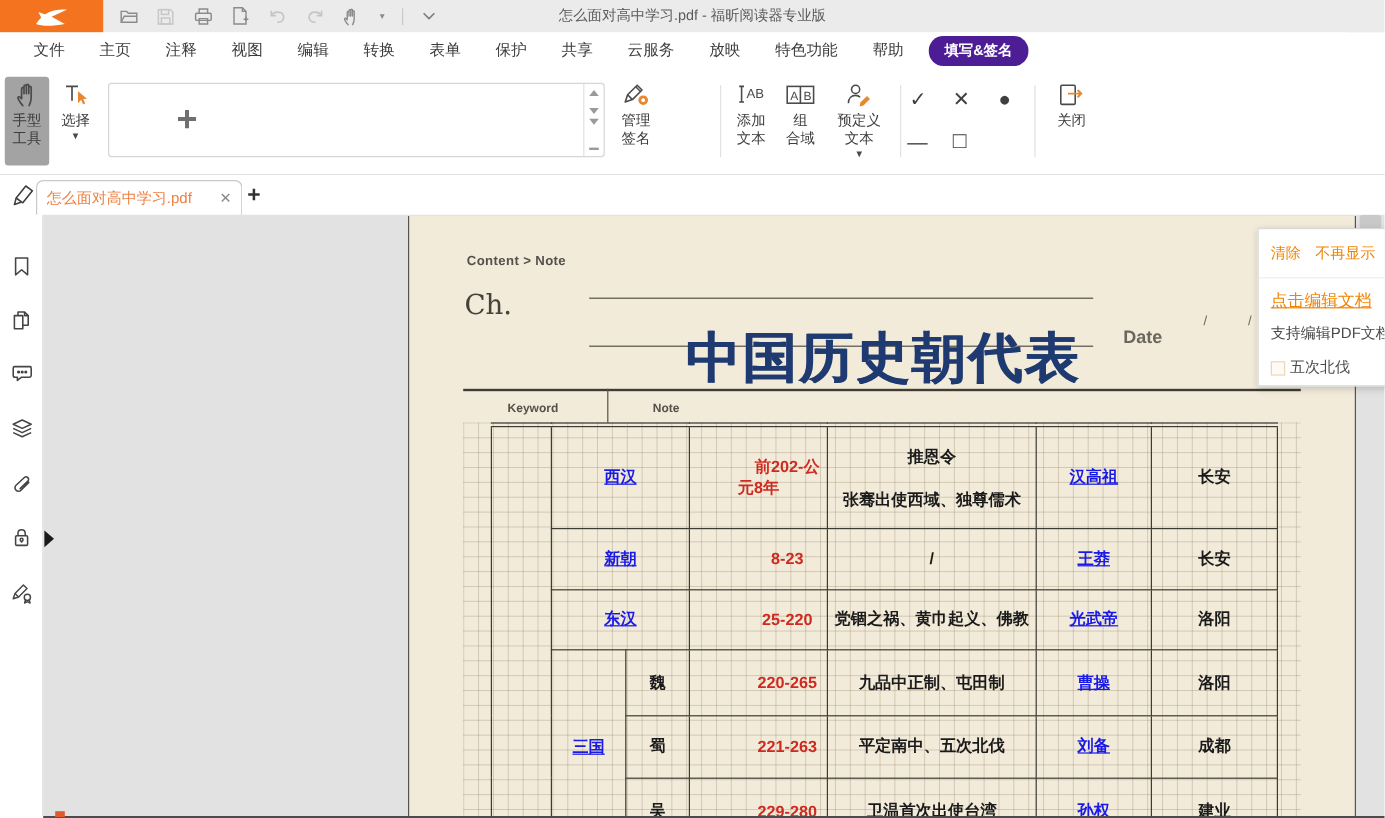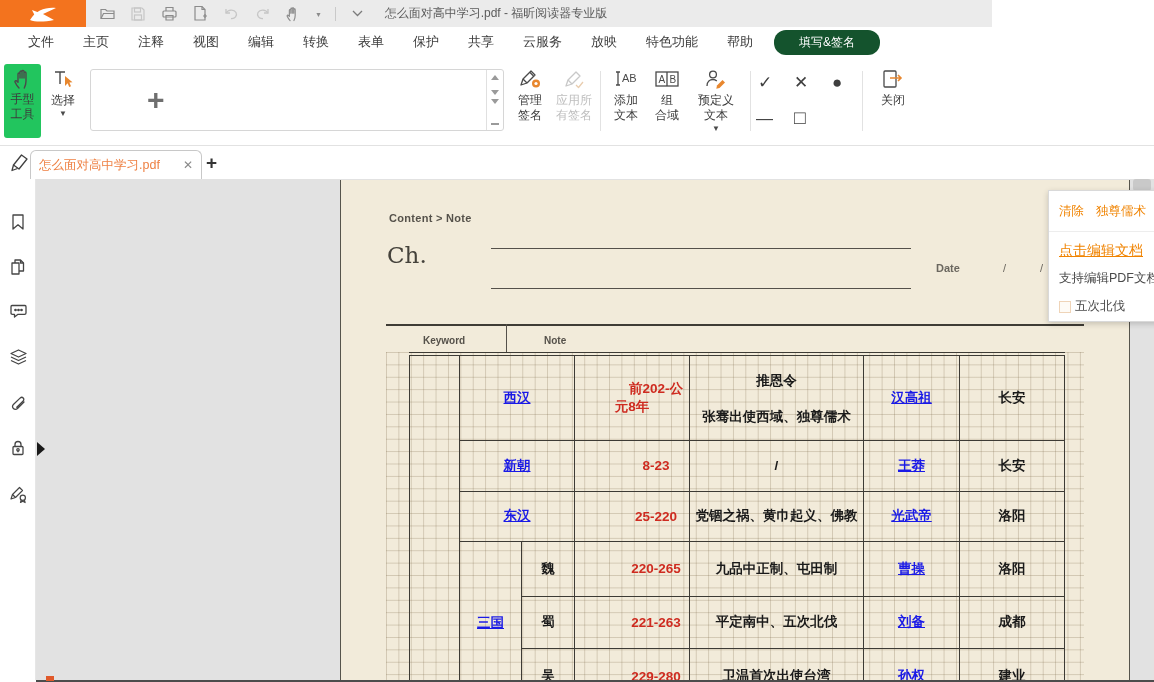--- a/index.html
+++ b/index.html
@@ -1,43 +1,43 @@
 <!DOCTYPE html>
 <html><head>
 <meta charset="utf-8">
 <style>
   * { margin:0; padding:0; box-sizing:border-box; }
   html,body { background:#fff; }
   .app { position:relative; width:1154px; height:682px; overflow:hidden;
          font-family:"Liberation Sans",sans-serif; background:#fff; user-select:none; }
 
   
-  .titlebar { position:absolute; left:0; top:0; width:992px; height:27px; background:#EBEBEB; }
+  .titlebar { position:absolute; left:0; top:0; width:1154px; height:27px; background:#EBEBEB; }
   .logo { position:absolute; left:0; top:0; width:86px; height:27px; background:#F3731E;
           display:flex; align-items:center; justify-content:center; }
   .qat { position:absolute; left:98px; top:0; height:27px; display:flex; align-items:center; gap:13px; }
   .qat .qbtn { width:18px; height:18px; display:flex; align-items:center; justify-content:center; }
   .qat .vsep { width:1px; height:14px; background:#C9C9C9; }
   .win-title { position:absolute; left:0; right:0; top:0; height:27px; line-height:27px;
                text-align:center; font-size:12px; color:#5B5B5B; pointer-events:none; }
 
   
   .menubar { position:absolute; left:0; top:27px; width:1122px; height:30px; background:#FFF;
              display:flex; align-items:center; padding-left:28px; }
   .menu-item { font-size:13px; color:#3C3C3C; margin-right:29px; white-space:nowrap; cursor:default; }
-  .fill-sign-pill { margin-left:-8px; background:#14532d; color:#FFF; font-size:12px;
-                    padding:4px 25px; border-radius:12px; white-space:nowrap; }
+  .fill-sign-pill { margin-left:-8px; background:#4c1d95; color:#FFF; font-size:12px;
+                    padding:4px 13px; border-radius:12px; white-space:nowrap;font-weight:bold; }
 
   
   .ribbon { position:absolute; left:0; top:57px; width:1154px; height:89px; background:#FFF;
             border-bottom:1px solid #E2E2E2; }
   .rbtn { position:absolute; top:7px; height:74px; display:flex; flex-direction:column;
           align-items:center; justify-content:flex-start; border-radius:3px; padding-top:4px; }
   .rbtn .ml { white-space:pre-line; text-align:center; font-size:12px; color:#3C3C3C; line-height:1.25; margin-top:3px; }
-  .rbtn.selected { background:#22c55e;font-family:Liberation Mono, monospace; }
+  .rbtn.selected { background:#a3a3a3; }
   .rbtn.disabled .ml { color:#BEBEBE; }
   .caret { font-size:8px; color:#4A4A4A; line-height:1; margin-top:2px; }
   .sign-box { position:absolute; left:90px; top:12px; width:414px; height:62px; background:#FFF;
               border:1px solid #D6D6D6; border-radius:3px; }
   .sign-plus { position:absolute; left:56px; top:13px; font-size:30px; color:#6F6F6F; font-weight:bold; }
   .sign-rail { position:absolute; right:0; top:0; width:17px; height:60px; border-left:1px solid #E0E0E0;
                display:flex; flex-direction:column; align-items:center; justify-content:space-between; padding:5px 0; }
   .tri { width:0; height:0; border-left:4px solid transparent; border-right:4px solid transparent; }
   .tri.up { border-bottom:5px solid #9A9A9A; }
   .tri.dn { border-top:5px solid #9A9A9A; }
@@ -69,21 +69,21 @@
   
   .page { position:absolute; left:304px; top:1px; width:790px; height:500px; background:#F2EBDA;
           border-left:1px solid #56544C; border-right:1px solid #56544C; overflow:hidden;
           font-family:"Liberation Sans",sans-serif; }
   .breadcrumb { position:absolute; left:48px; top:32px; font-size:11px; color:#55514A; font-weight:bold; letter-spacing:.3px; }
   .ch-label { position:absolute; left:46px; top:62px; font-size:23px; color:#45423B; font-family:"DejaVu Serif",serif; }
   .tline { position:absolute; left:150px; width:420px; height:0; border-top:1.6px solid #55514A; }
   .doc-title { position:absolute; left:175px; top:88px; width:440px; text-align:center;
                font-size:45px; font-weight:bold; font-family:"DejaVu Serif",serif; color:#1E3A70;
                text-shadow:1px 0 0 #1E3A70; letter-spacing:2px; }
-  .date-row { position:absolute; left:595px; top:82px; font-size:11px; color:#6B675F; font-weight:bold; }
+  .date-row { position:absolute; left:595px; top:93px; font-size:15px; color:#6B675F; font-weight:bold; }
   .date-slash { position:absolute; top:82px; font-size:11px; color:#6B675F; }
   .hrule { position:absolute; left:45px; top:144px; width:698px; height:0; border-top:2px solid #3F3C35; }
   .kw-label { position:absolute; top:155px; font-size:10px; color:#55514A; font-weight:bold;margin-left:35px; }
   .kw-vline { position:absolute; left:165px; top:144px; width:0; height:28px; border-left:1.4px solid #55514A; }
   .gridpaper { position:absolute; left:45px; top:172px; width:698px; height:328px;
     background-image:
       linear-gradient(to right, rgba(128,108,78,.28) 1px, transparent 1px),
       linear-gradient(to bottom, rgba(128,108,78,.28) 1px, transparent 1px);
     background-size:12.4px 12.4px; }
 
@@ -232,29 +232,20 @@
           <path d="M3 17 L5 11 L13 3 L17 7 L9 15 Z"></path>
             <path d="M5 11 L9 15"></path>
             <path d="M12 4.5 L15.5 8"></path>
         </g>
         <circle cx="18" cy="15.5" r="4" fill="#E8872E"></circle>
           <circle cx="18" cy="15.5" r="1.6" fill="#FFF"></circle>
       </svg>
       <span class="ml">管理
 签名</span>
     </div>
-    <div class="rbtn disabled" style="left:551px;width:46px;">
-      <svg width="24" height="22" viewBox="0 0 24 22" fill="none" stroke="#C8C8C8" stroke-width="1.3" stroke-linejoin="round">
-        <path d="M4 18 L6 12 L14 4 L18 8 L10 16 Z"></path>
-          <path d="M6 12 L10 16"></path>
-        <path d="M14 17 L16.5 19.5 L21 14" stroke="#E9CDAF"></path>
-      </svg>
-      <span class="ml">应用所
-有签名</span>
-    </div>
 
     <div class="rsep" style="left:600px;"></div>
 
     <div class="rbtn" style="left:606px;width:40px;">
       <svg width="26" height="22" viewBox="0 0 26 22">
         <g fill="none" stroke="#4A4A4A" stroke-width="1.3">
             <path d="M3 4 H7 M5 4 V17 M3 17 H7"></path>
           </g>
         <text x="9" y="14" font-size="11" fill="#4A4A4A" font-family="Liberation Sans,sans-serif">AB</text>
       </svg>
@@ -370,20 +361,21 @@
       </span>
     </div>
 
     <div class="docarea">
 
       <div class="page">
         <div class="breadcrumb">Content &gt; Note</div>
         <div class="ch-label">Ch.</div>
         <div class="tline" style="top:68px;"></div>
         <div class="tline" style="top:108px;"></div>
+        <div class="doc-title">中国历史朝代表</div>
         <div class="date-row">Date</div>
         <span class="date-slash" style="left:662px;">/</span>
         <span class="date-slash" style="left:699px;">/</span>
         <div class="hrule"></div>
         <span class="kw-label" style="left:47px;">Keyword</span>
         <span class="kw-label" style="left:168px;">Note</span>
         <div class="kw-vline"></div>
         <div class="gridpaper"></div>
 
         <table class="dyn-table">
@@ -448,21 +440,21 @@
           </table>
       </div>
 
       <div class="scroll-thumb"></div>
 
       <div class="panel-toggle"></div>
 
       <div class="popup">
         <div class="popup-top">
           <span>清除</span>
-          <span>独尊儒术</span>
+          <span>不再显示</span>
         </div>
         <div class="popup-div"></div>
         <div class="popup-edit">点击编辑文档</div>
         <div class="popup-desc">支持编辑PDF文档</div>
         <div class="popup-check">
           <span class="cbox"></span>
           <span>五次北伐</span>
         </div>
       </div>
     </div>

